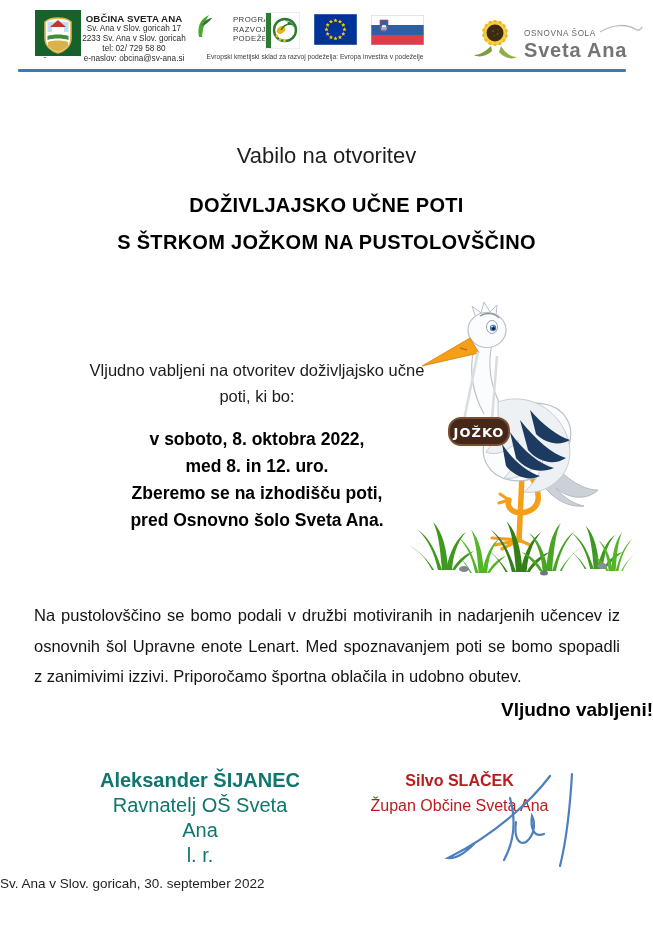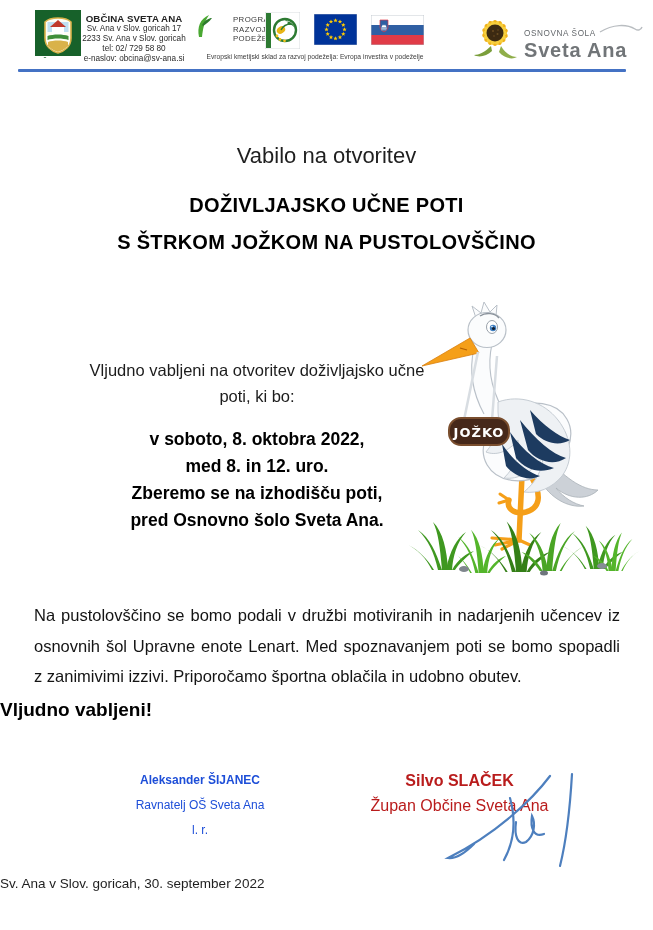--- a/index.html
+++ b/index.html
@@ -31,24 +31,24 @@
   .titles .t + .t { margin-top:13px; }
 
   .invite { position:absolute; left:72px; top:357px; width:370px; text-align:center; }
   .intro { font-size:16.5px; line-height:26px; color:#1c1c1c; }
   .detail { font-size:17.5px; font-weight:bold; line-height:18px; margin-top:9px; color:#000; }
   .detail.first { margin-top:21px; }
 
   .stork { position:absolute; left:402px; top:292px; width:245px; height:288px; }
 
   .paragraph { position:absolute; left:34px; top:600px; width:586px; font-size:16.5px; line-height:30.5px; text-align:justify; color:#141414; }
-  .closing { position:absolute; left:0; top:699px; width:100%; text-align:left; font-size:19px; font-weight:bold; color:#000; }
+  .closing { position:absolute; left:0; top:699px; width:100%; text-align:right; font-size:19px; font-weight:bold; color:#000; }
 
   
-  .sig-left { position:absolute; left:95px; top:768px; width:210px; text-align:center; font-size:12px; line-height:25px; color:#1d4ed8; }
+  .sig-left { position:absolute; left:95px; top:768px; width:210px; text-align:center; font-size:20px; line-height:25px; color:#0f766e; }
   .sig-right { position:absolute; left:352px; top:768px; width:215px; text-align:center; font-size:16px; line-height:25px; color:#b91c1c; }
   .sig-name { font-weight:bold; }
   .scribble { position:absolute; left:432px; top:772px; width:158px; height:96px; }
 
   .footer { position:absolute; left:0; top:876px; width:100%; text-align:left; font-size:13.5px; color:#1f1f1f; }
 </style>
 </head>
 <body>
 
 <div class="page">

